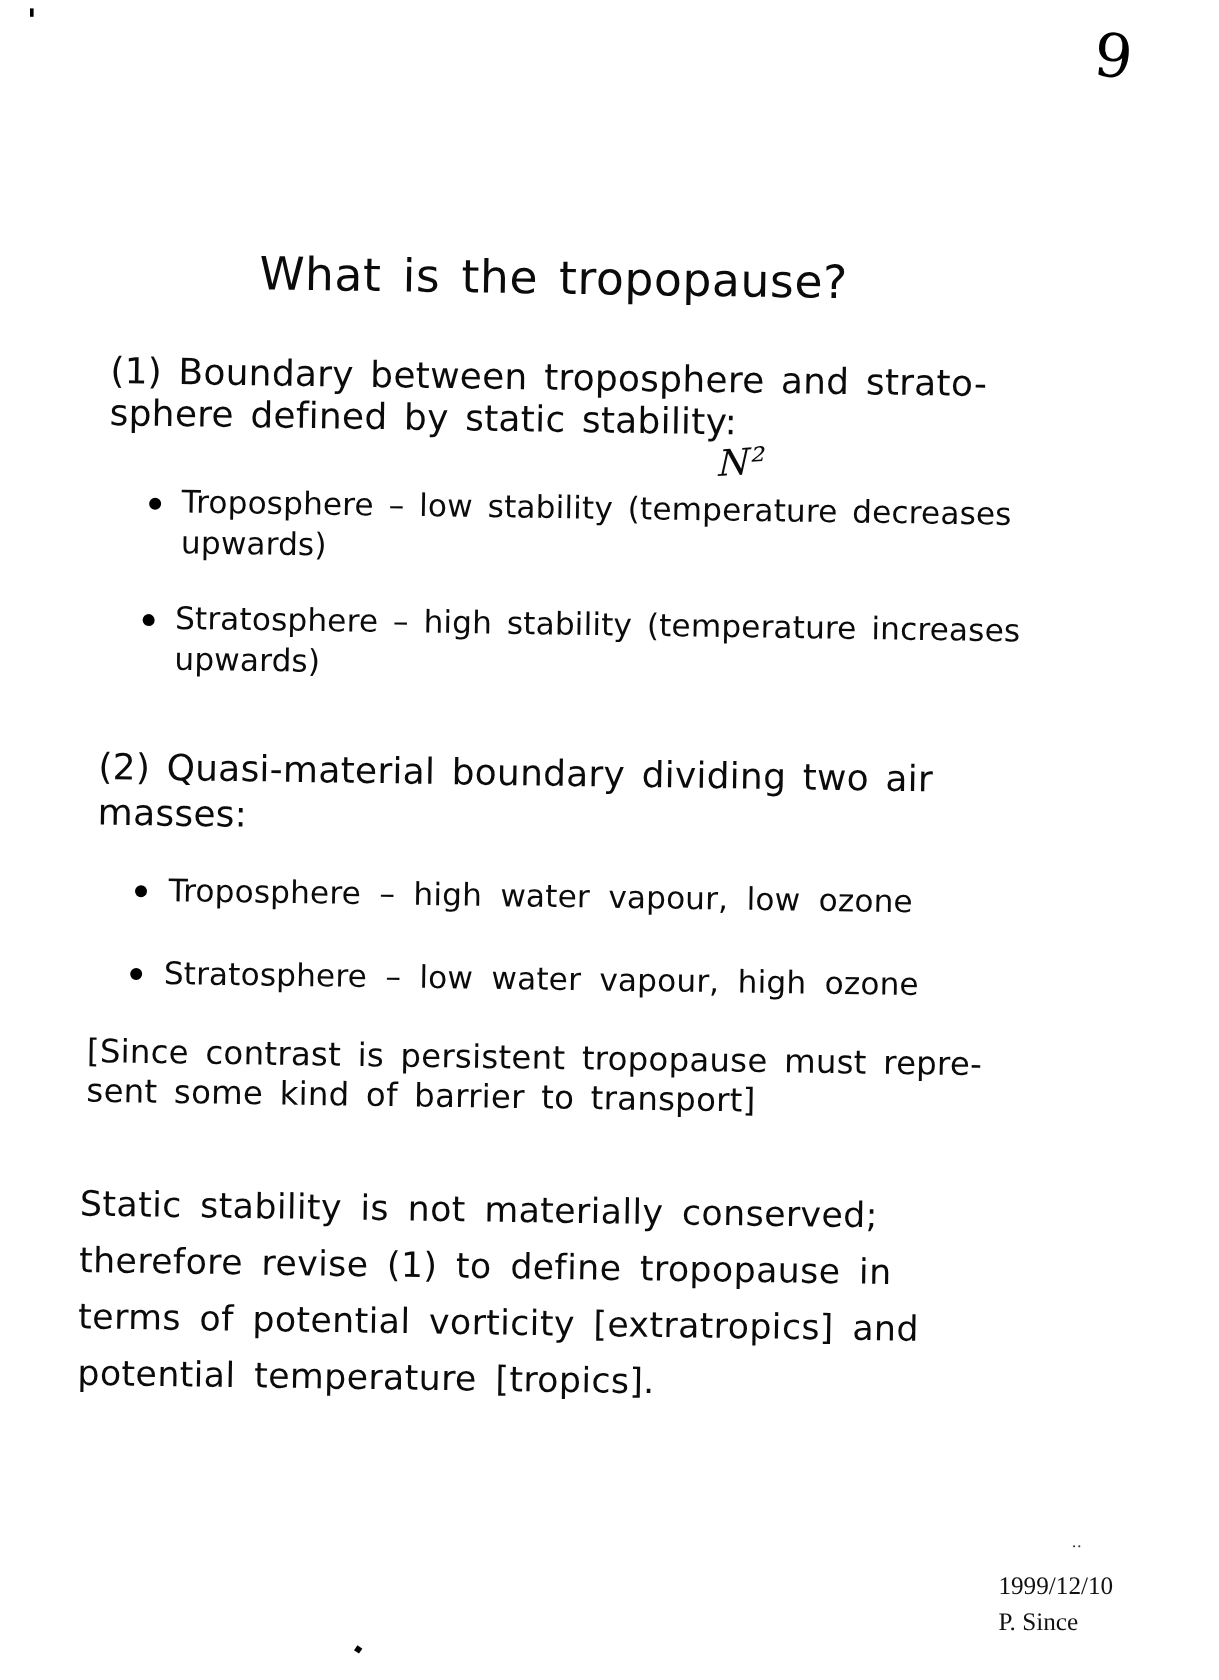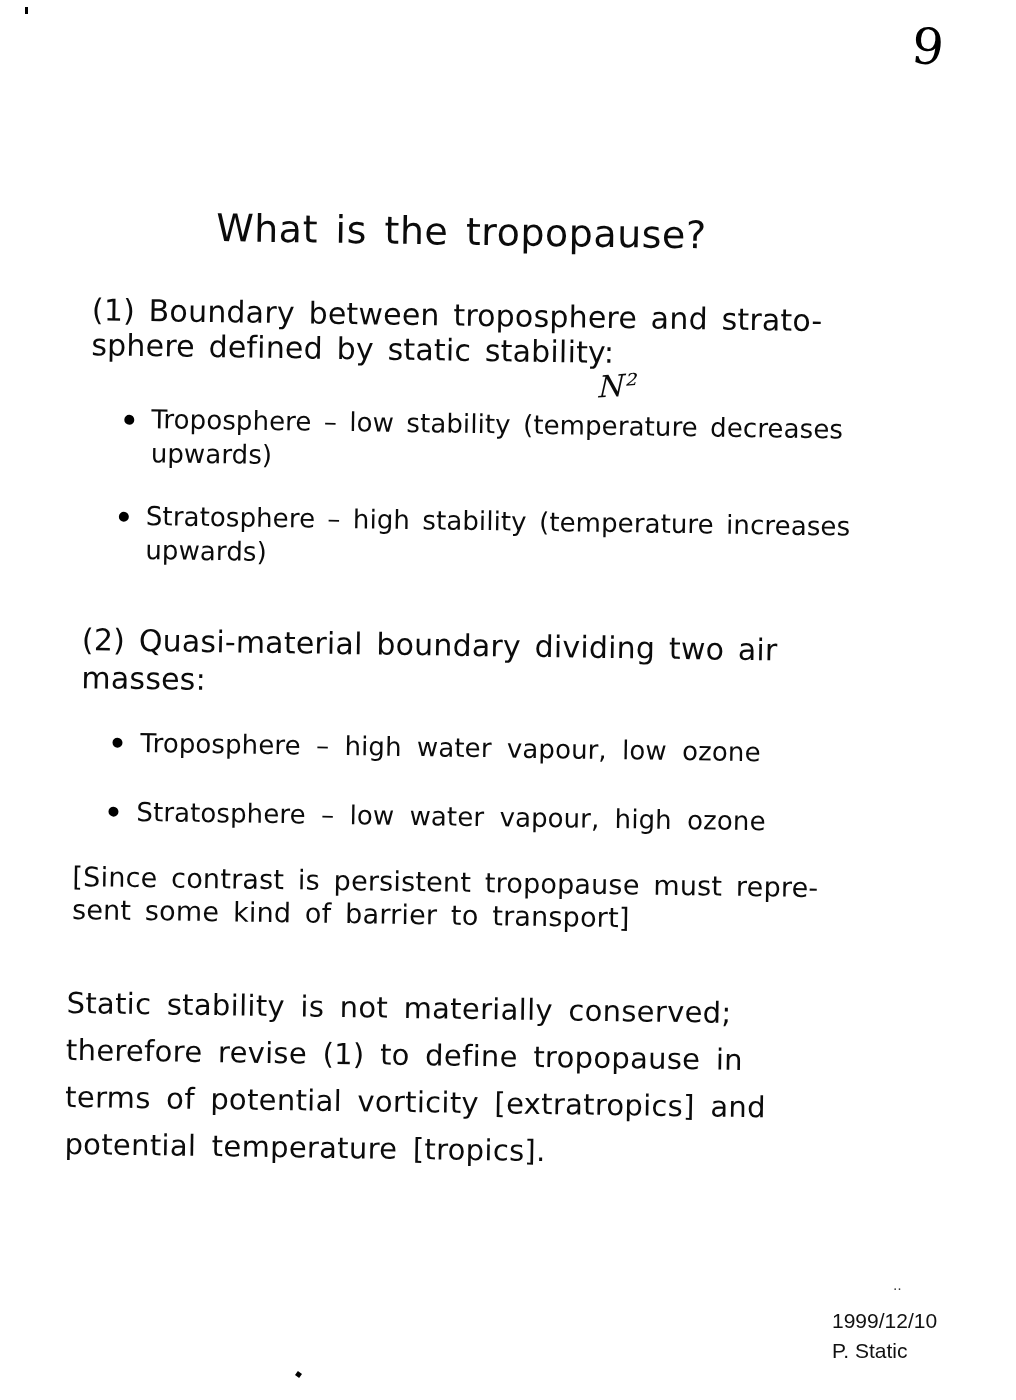--- a/index.html
+++ b/index.html
@@ -34,21 +34,21 @@
   .note{left:82px;top:866px;width:780px;font-size:27px;line-height:1.24;
     letter-spacing:0.2px;word-spacing:5px;font-weight:500;}
   .closing{left:78px;top:986px;width:790px;font-size:29px;line-height:1.62;
     letter-spacing:0.3px;word-spacing:6px;}
   .pagenum{
     position:absolute;left:912px;top:18px;font-size:50px;font-weight:400;
     font-family:"DejaVu Serif",serif;transform:rotate(6deg);color:#000;
   }
   .footer{
     position:absolute;left:832px;top:1306px;width:170px;
-    font-family:Liberation Sans, sans-serif;font-size:21px;line-height:1.45;color:#111;
+    font-family:Liberation Serif, serif;font-size:21px;line-height:1.45;color:#111;
   }
   .tickmarks{position:absolute;left:893px;top:1278px;font-size:13px;
     letter-spacing:2px;color:#333;font-family:"DejaVu Serif",serif;}
   .speck{position:absolute;background:#000;}
   .speck1{left:25px;top:7px;width:3px;height:7px;}
   .speck2{left:296px;top:1372px;width:5px;height:5px;transform:rotate(35deg);}
 </style>
 </head>
 <body>
 
@@ -91,18 +91,18 @@
 therefore revise (1) to define tropopause in
 terms of potential vorticity [extratropics] and
 potential temperature [tropics].</div>
 
   </div>
 
   <div class="tickmarks">‥</div>
 
   <div class="footer">
     <div>1999/12/10</div>
-    <div>P. Static</div>
+    <div>P. Since</div>
   </div>
 
   <div class="speck speck2"></div>
 
 </div>
 
 </body></html>

